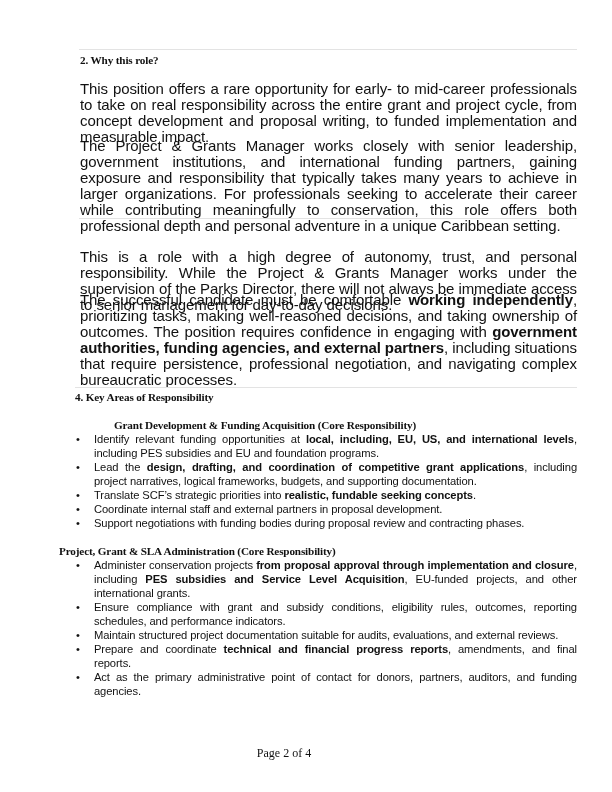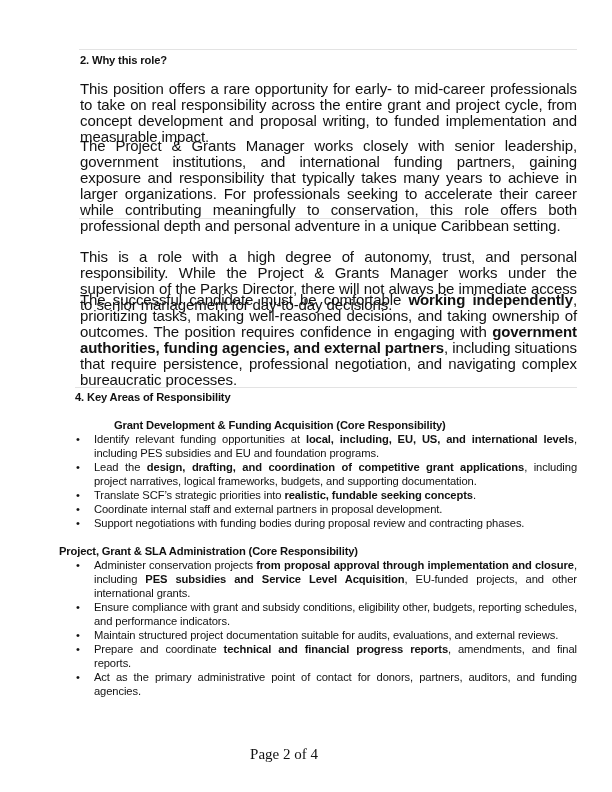--- a/index.html
+++ b/index.html
@@ -1,29 +1,29 @@
 <!DOCTYPE html>
 <html><head>
   <meta charset="utf-8">
   <style>
     html, body { margin: 0; padding: 0; background: #ffffff; }
     body { width: 612px; height: 792px; position: relative; overflow: hidden;
            font-family: "Liberation Sans", sans-serif; color: #111111; }
     .page { position: absolute; left: 0; top: 0; width: 612px; height: 792px; }
     .rule { position: absolute; height: 1px; background: #e3e3e3; }
-    .h { position: absolute; font-weight: bold; font-size: 11.2px; letter-spacing: -0.15px; }
+    .h { position: absolute; font-weight: bold; font-size: 11.2px; letter-spacing: -0.15px; font-family: Liberation Serif, serif; }
     .para { position: absolute; font-size: 15px; line-height: 16px; text-align: justify;
             letter-spacing: -0.1px; }
     .para b { font-weight: bold; }
     .list { position: absolute; margin: 0; padding: 0; list-style: none; }
     .li { position: relative; font-size: 11.2px; line-height: 14px; text-align: justify;
           padding-left: 18px; letter-spacing: -0.1px; }
     .li .bullet { position: absolute; left: 0; top: 0; }
     .footer { position: absolute; left: 0; width: 568px; text-align: center;
-              font-family: "Liberation Serif", serif; font-size: 15px; }
+              font-family: "Liberation Serif", serif; font-size: 12px; }
   </style>
 </head>
 <body>
 
 <div class="page">
 
   <div class="rule" style="left:79px; top:49px; width:498px;"></div>
   <div class="h" style="left:80px; top:54px;">2. Why this role?</div>
   <div class="para" style="left:80px; top:81px; width:497px;">This position offers a rare opportunity for early- to mid-career professionals to take on real responsibility across the entire grant and project cycle, from concept development and proposal writing, to funded implementation and measurable impact.</div>
   <div class="para" style="left:80px; top:138px; width:497px;">The Project &amp; Grants Manager works closely with senior leadership, government institutions, and international funding partners, gaining exposure and responsibility that typically takes many years to achieve in larger organizations. For professionals seeking to accelerate their career while contributing meaningfully to conservation, this role offers both professional depth and personal adventure in a unique Caribbean setting.</div>
@@ -42,20 +42,20 @@
     <li class="li"><span class="bullet">•</span><span>Identify relevant funding opportunities at </span><b>local, including, EU, US, and international levels</b><span>, including PES subsidies and EU and foundation programs.</span></li>
     <li class="li"><span class="bullet">•</span><span>Lead the </span><b>design, drafting, and coordination of competitive grant applications</b><span>, including project narratives, logical frameworks, budgets, and supporting documentation.</span></li>
     <li class="li"><span class="bullet">•</span><span>Translate SCF’s strategic priorities into </span><b>realistic, fundable seeking concepts</b><span>.</span></li>
     <li class="li"><span class="bullet">•</span><span>Coordinate internal staff and external partners in proposal development.</span></li>
     <li class="li"><span class="bullet">•</span><span>Support negotiations with funding bodies during proposal review and contracting phases.</span></li>
   </ul>
 
   <div class="h" style="left:59px; top:545px;">Project, Grant &amp; SLA Administration (Core Responsibility)</div>
   <ul class="list" style="left:76px; top:558px; width:501px;">
     <li class="li"><span class="bullet">•</span><span>Administer conservation projects </span><b>from proposal approval through implementation and closure</b><span>, including </span><b>PES subsidies and Service Level Acquisition</b><span>, EU-funded projects, and other international grants.</span></li>
-    <li class="li"><span class="bullet">•</span><span>Ensure compliance with grant and subsidy conditions, eligibility other, budgets, reporting schedules, and performance indicators.</span></li>
+    <li class="li"><span class="bullet">•</span><span>Ensure compliance with grant and subsidy conditions, eligibility rules, outcomes, reporting schedules, and performance indicators.</span></li>
     <li class="li"><span class="bullet">•</span><span>Maintain structured project documentation suitable for audits, evaluations, and external reviews.</span></li>
     <li class="li"><span class="bullet">•</span><span>Prepare and coordinate </span><b>technical and financial progress reports</b><span>, amendments, and final reports.</span></li>
     <li class="li"><span class="bullet">•</span><span>Act as the primary administrative point of contact for donors, partners, auditors, and funding agencies.</span></li>
   </ul>
 
   <div class="footer" style="top:746px;">Page 2 of 4</div>
 </div>
 
 </body></html>

